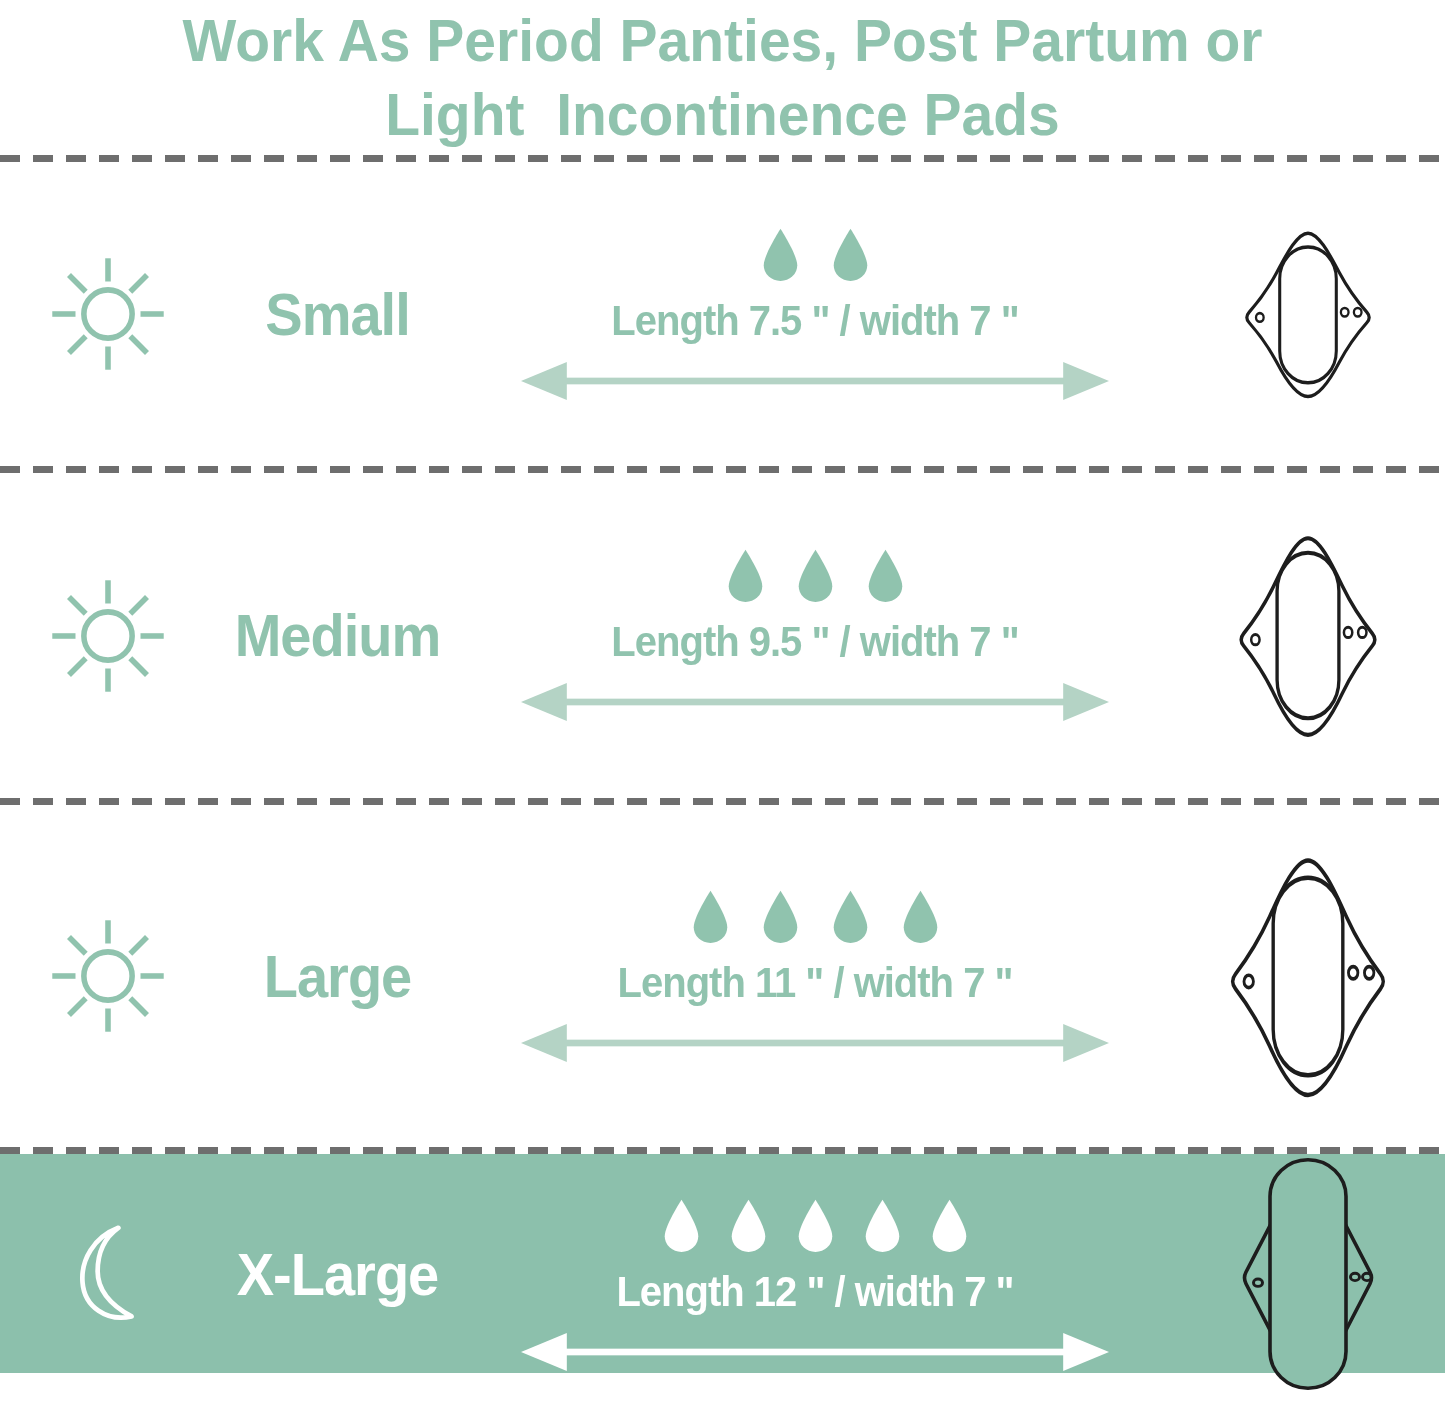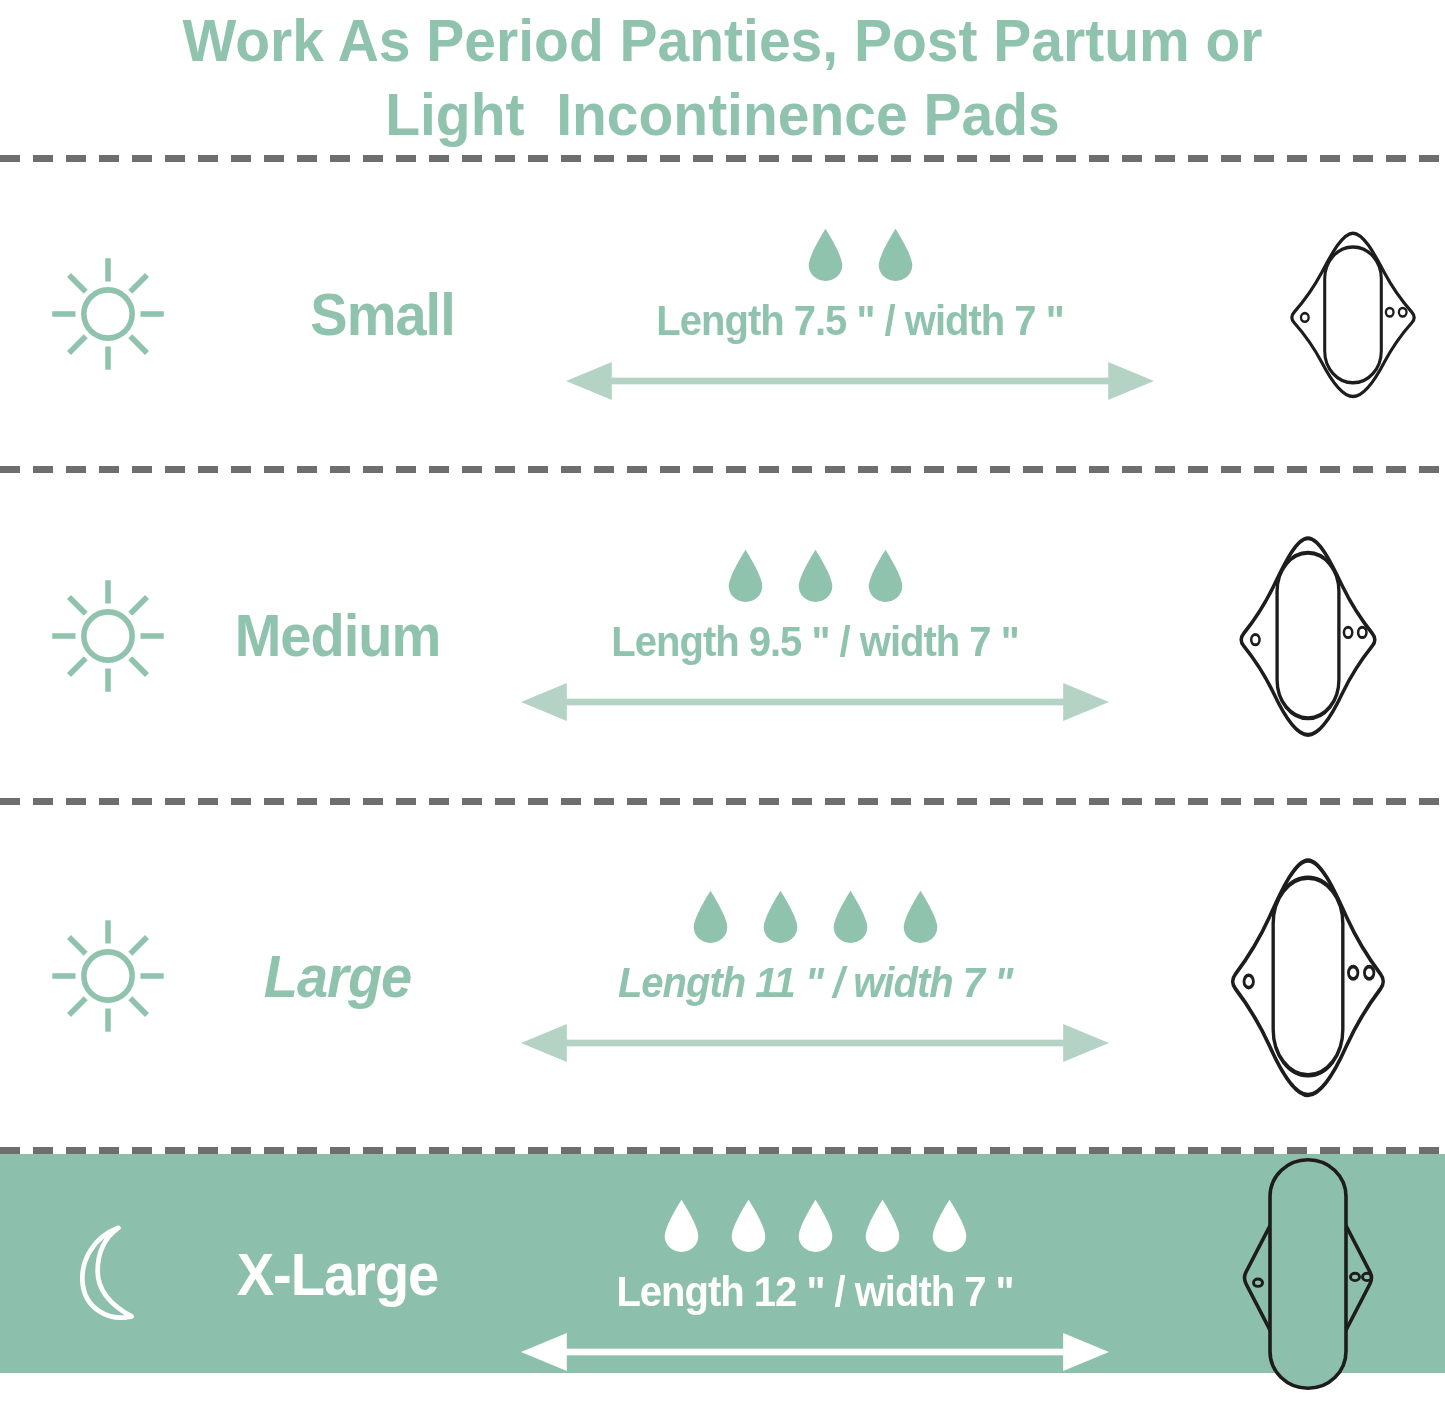--- a/index.html
+++ b/index.html
@@ -23,23 +23,23 @@
     transform:scaleY(1.04);
   }
   .sep{
     height:7px;width:100%;
     background:repeating-linear-gradient(to right, var(--dash) 0 20px, transparent 20px 33px);
   }
   .row{
     display:grid;grid-template-columns:215px 245px 1fr 275px;
     align-items:center;
   }
-  .row-small{height:304px;gap:45px;}
+  .row-small{height:304px;}
   .row-medium{height:325px;}
-  .row-large{height:342px;font-style:italic;}
+  .row-large{height:342px;}
   .row-xlarge{height:219px;background:var(--green-bg);}
   .icon-cell{display:flex;justify-content:center;align-items:center;color:var(--green);}
   .row-xlarge .icon-cell{color:#fff;}
   .size-label{
     font-weight:bold;font-size:56px;color:var(--green);text-align:center;
     transform:scaleY(1.05);letter-spacing:-1px;
   }
   .row-xlarge .size-label{color:#fff;}
   .mid{
     display:flex;flex-direction:column;align-items:center;gap:17px;

